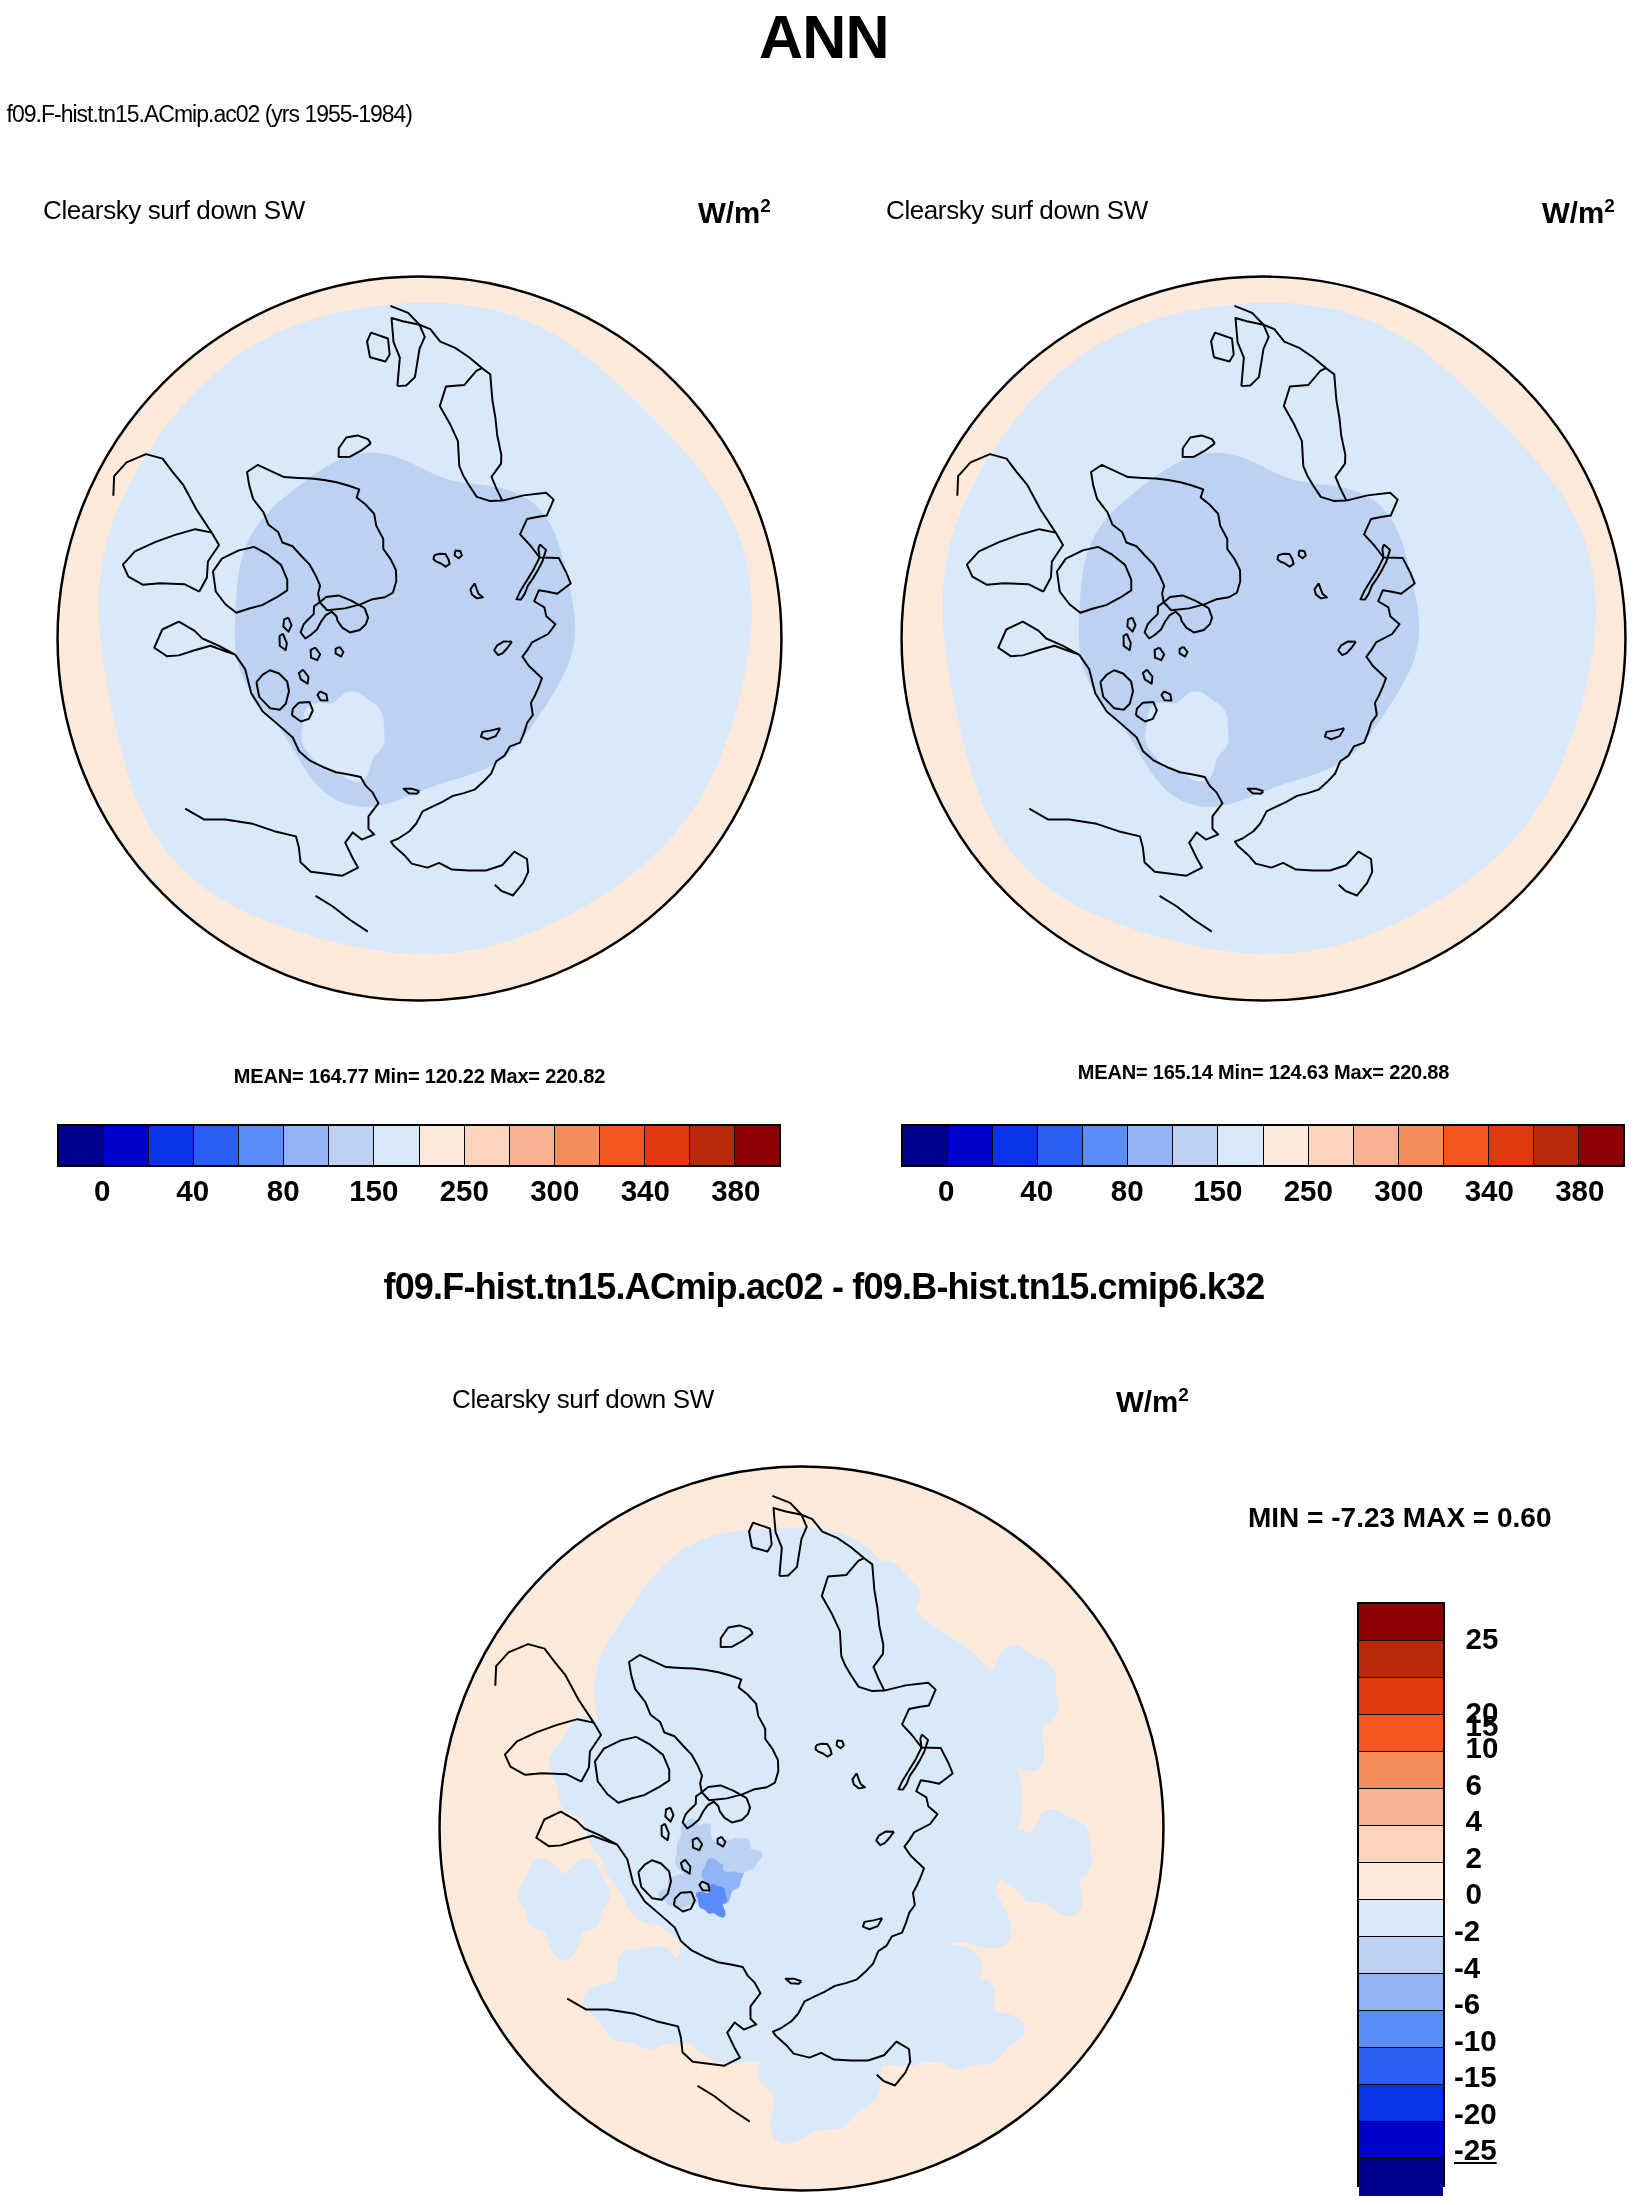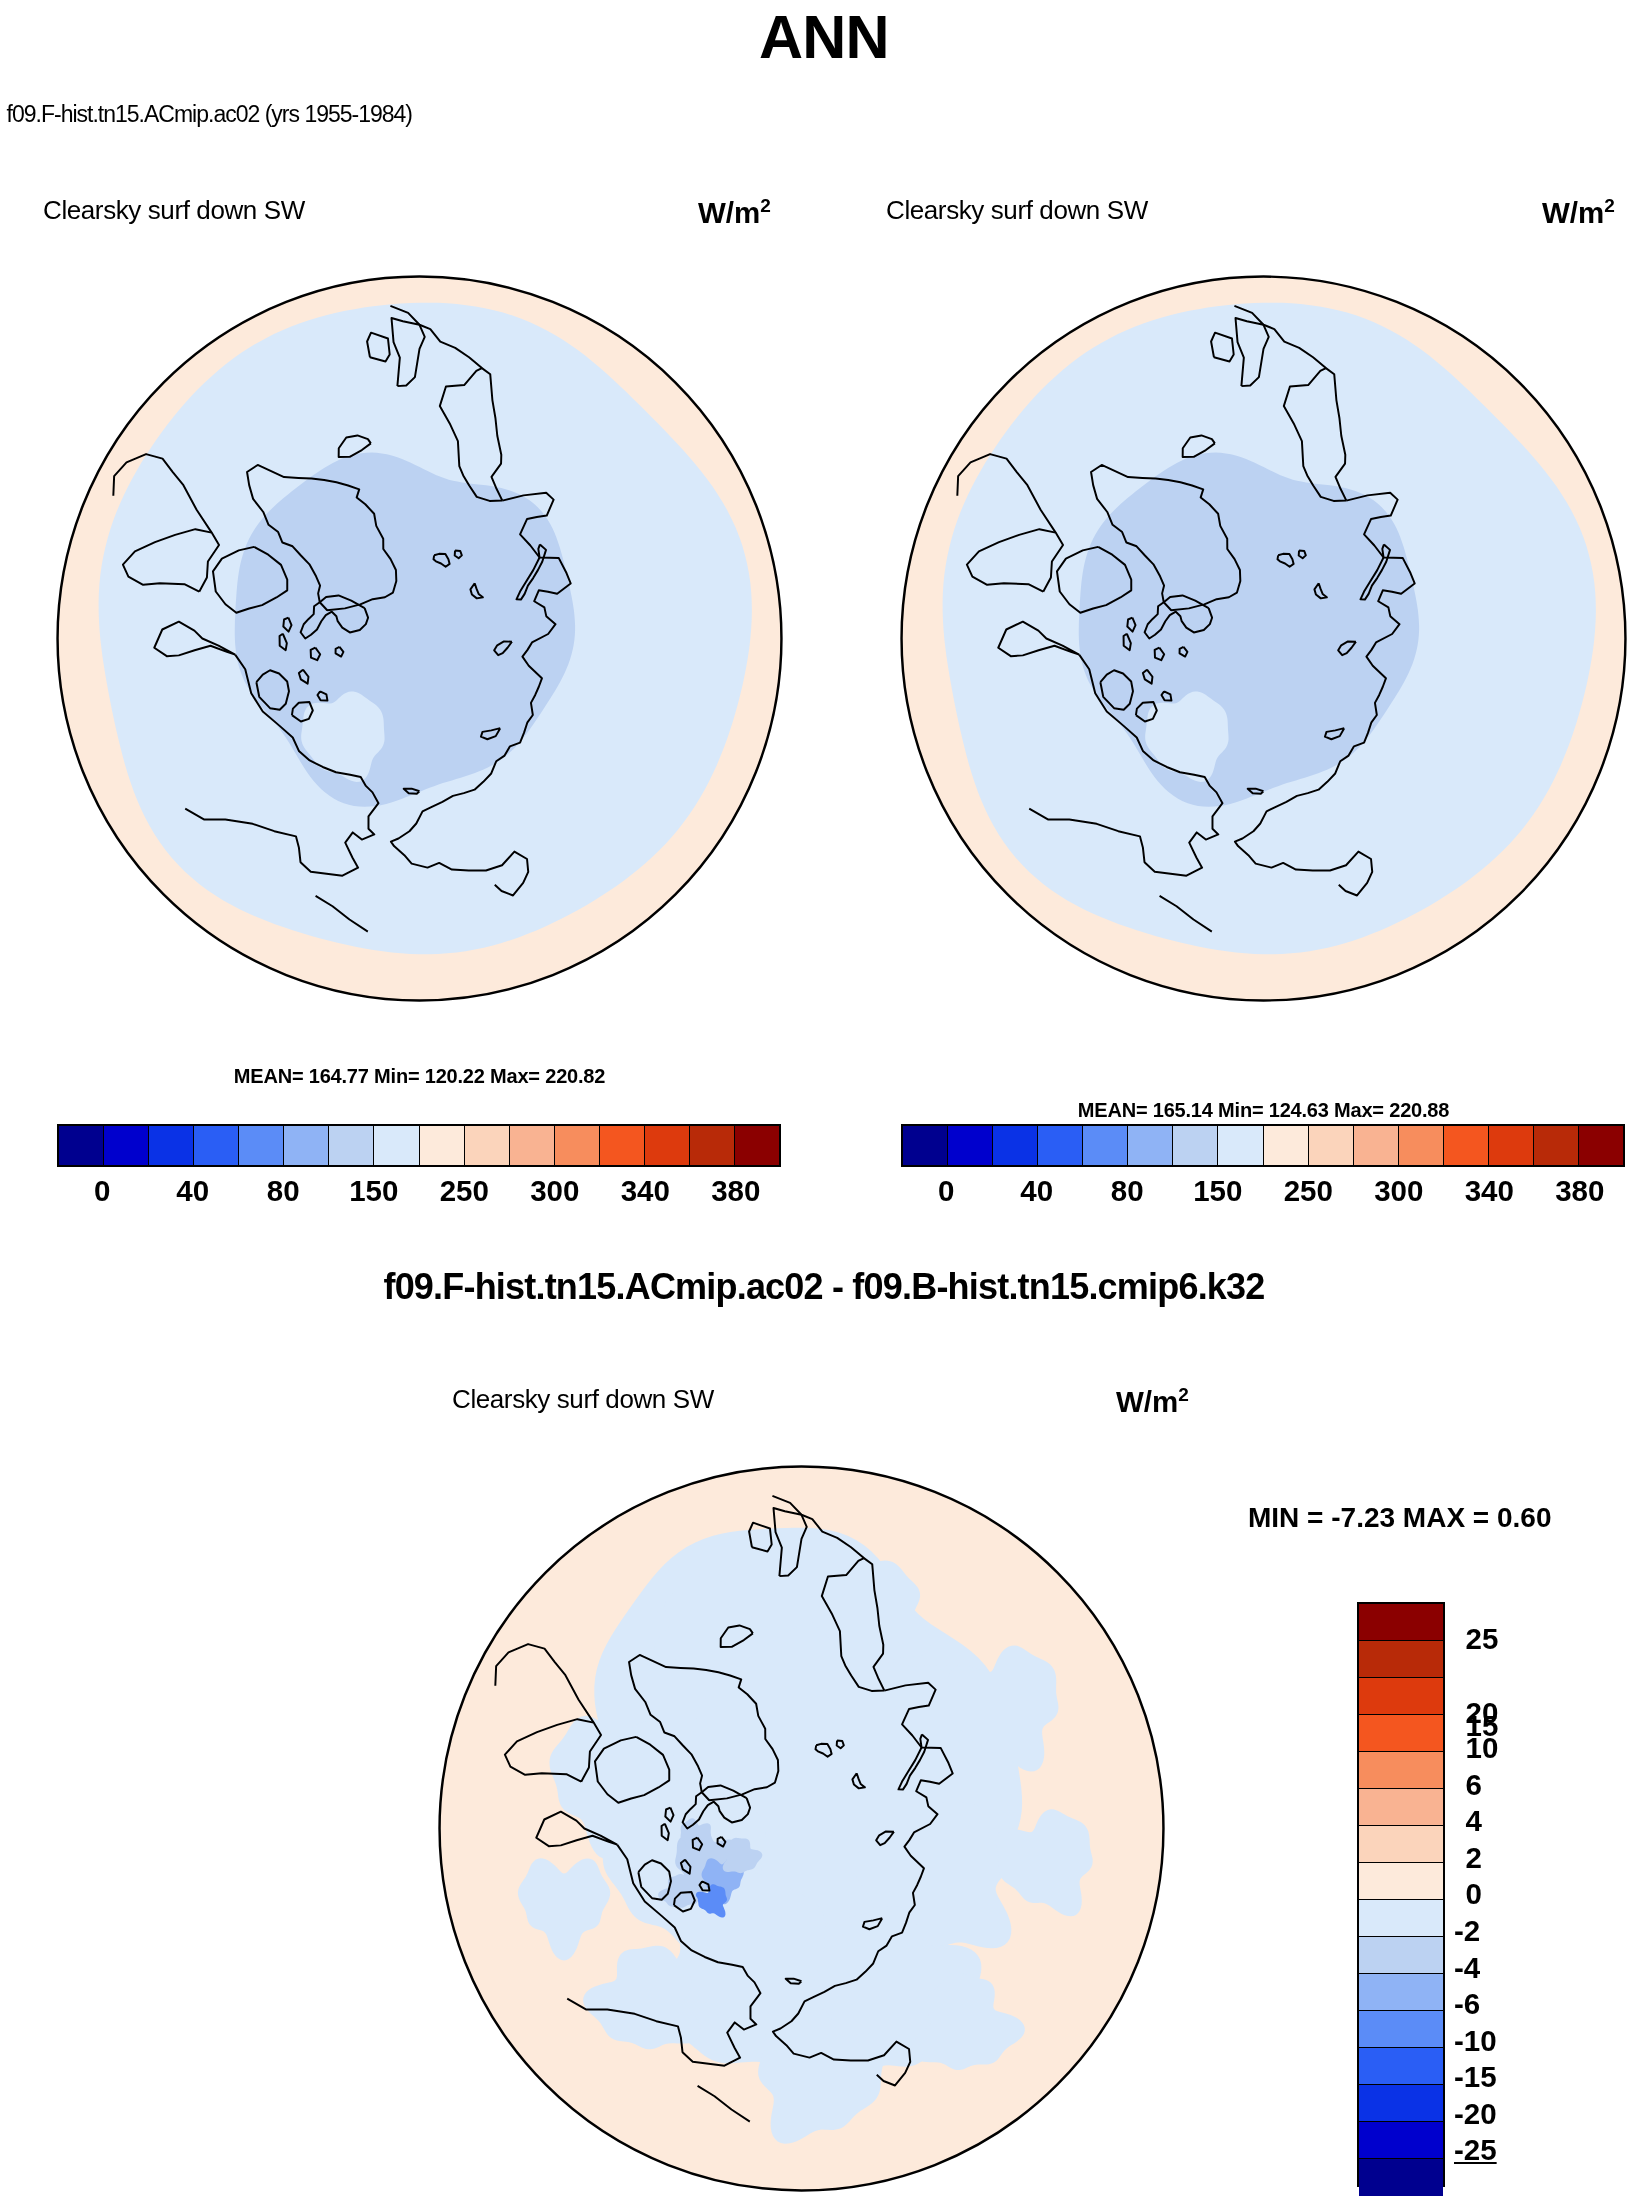--- a/index.html
+++ b/index.html
@@ -209,21 +209,21 @@
           <path d="M283.1 444.2 L288.0 455.7 L286.6 464.3 L279.3 458.9 L279.1 447.0 L283.1 444.2 " fill="none" stroke="#000" stroke-width="2.4" stroke-linejoin="round"></path>
           <path d="M289.9 424.6 L293.7 433.6 L290.1 441.6 L283.7 435.4 L284.6 426.8 L289.9 424.6 " fill="none" stroke="#000" stroke-width="2.4" stroke-linejoin="round"></path>
           <path d="M352.3 460.3 L357.1 466.4 L354.3 472.1 L347.5 468.1 L347.6 462.6 L352.3 460.3 " fill="none" stroke="#000" stroke-width="2.4" stroke-linejoin="round"></path>
           <path d="M307.7 488.1 L314.4 496.7 L313.4 505.2 L305.1 499.9 L302.7 492.2 L307.7 488.1 " fill="none" stroke="#000" stroke-width="2.4" stroke-linejoin="round"></path>
           <path d="M328.6 514.6 L336.3 518.3 L337.6 525.8 L329.2 525.5 L325.4 519.0 L328.6 514.6 " fill="none" stroke="#000" stroke-width="2.4" stroke-linejoin="round"></path>
         </g>
         <circle cx="450" cy="450" r="442" fill="none" stroke="#000" stroke-width="3"></circle>
       </svg>
     </div>
 
-  <div class="stats-line" style="top:1099px;left:895px;width:737px;">MEAN= 165.14  Min= 124.63  Max= 220.88</div>
+  <div class="stats-line" style="top:1061px;left:895px;width:737px;">MEAN= 165.14  Min= 124.63  Max= 220.88</div>
 
   <div class="cbar-h" id="cbar-right" style="top:1124px;left:901px;width:724px;">
     <div class="cells">
         <div class="cell" style="background: rgb(0, 0, 143);"></div>
         <div class="cell" style="background: rgb(0, 0, 205);"></div>
         <div class="cell" style="background: rgb(10, 50, 230);"></div>
         <div class="cell" style="background: rgb(42, 94, 245);"></div>
         <div class="cell" style="background: rgb(91, 140, 247);"></div>
         <div class="cell" style="background: rgb(143, 179, 245);"></div>
         <div class="cell" style="background: rgb(188, 210, 242);"></div>

